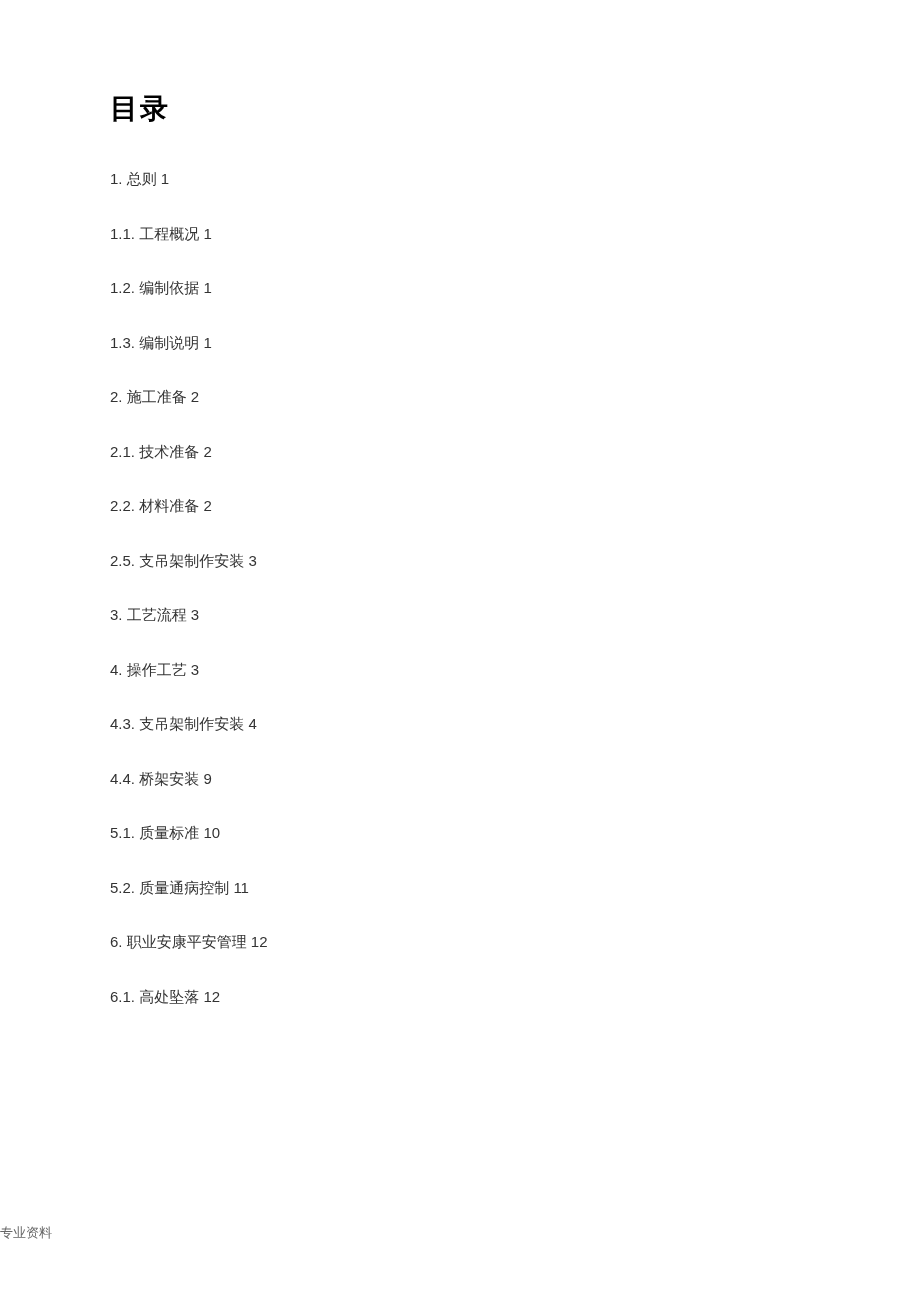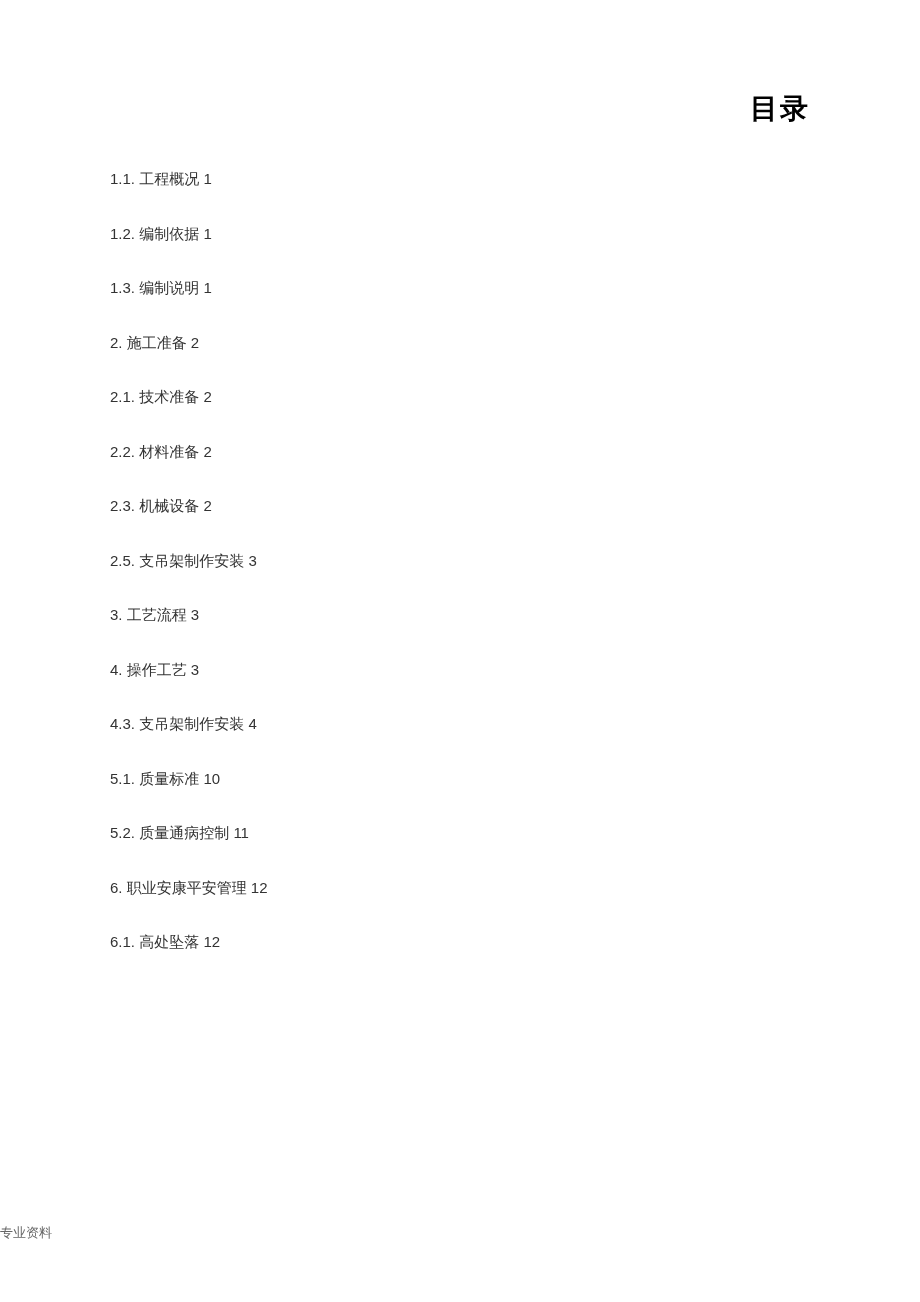--- a/index.html
+++ b/index.html
@@ -12,21 +12,21 @@
       height: 1302px;
       background: #ffffff;
       font-family: "Microsoft YaHei", "SimSun", sans-serif;
       color: #333333;
       position: relative;
     }
     .page {
       padding: 90px 110px 0 110px;
     }
     .title {
-      text-align: right;
+      text-align: left;
       font-size: 28px;
       font-weight: bold;
       margin-bottom: 40px;
       color: #000000;
       letter-spacing: 2px;
     }
     .toc-item {
       font-size: 15px;
       color: #333333;
       margin-bottom: 32px;
@@ -45,31 +45,32 @@
       color: #666666;
       left: 0;
     }
   </style>
 </head>
 <body>
 
 <div class="page">
   <h1 class="title">目录</h1>
   <div class="toc-list">
+    <div class="toc-item level-1"><span>1.</span> <span>总则</span> <span>1</span></div>
     <div class="toc-item level-2"><span>1.1.</span> <span>工程概况</span> <span>1</span></div>
     <div class="toc-item level-2"><span>1.2.</span> <span>编制依据</span> <span>1</span></div>
     <div class="toc-item level-2"><span>1.3.</span> <span>编制说明</span> <span>1</span></div>
     <div class="toc-item level-1"><span>2.</span> <span>施工准备</span> <span>2</span></div>
     <div class="toc-item level-2"><span>2.1.</span> <span>技术准备</span> <span>2</span></div>
     <div class="toc-item level-2"><span>2.2.</span> <span>材料准备</span> <span>2</span></div>
-    <div class="toc-item level-2"><span>2.3.</span> <span>机械设备</span> <span>2</span></div>
     <div class="toc-item level-2"><span>2.5.</span> <span>支吊架制作安装</span> <span>3</span></div>
     <div class="toc-item level-1"><span>3.</span> <span>工艺流程</span> <span>3</span></div>
     <div class="toc-item level-1"><span>4.</span> <span>操作工艺</span> <span>3</span></div>
     <div class="toc-item level-2"><span>4.3.</span> <span>支吊架制作安装</span> <span>4</span></div>
+    <div class="toc-item level-2"><span>4.4.</span> <span>桥架安装</span> <span>9</span></div>
     <div class="toc-item level-2"><span>5.1.</span> <span>质量标准</span> <span>10</span></div>
     <div class="toc-item level-2"><span>5.2.</span> <span>质量通病控制</span> <span>11</span></div>
     <div class="toc-item level-1"><span>6.</span> <span>职业安康平安管理</span> <span>12</span></div>
     <div class="toc-item level-2"><span>6.1.</span> <span>高处坠落</span> <span>12</span></div>
 
   </div>
 </div>
 <div class="footer">专业资料</div>
 
 </body></html>

